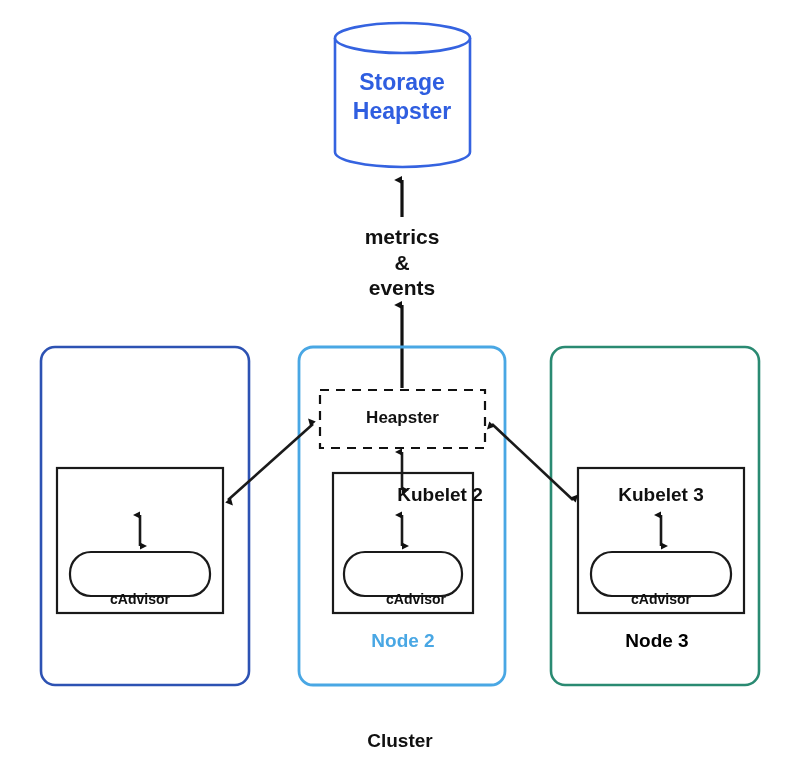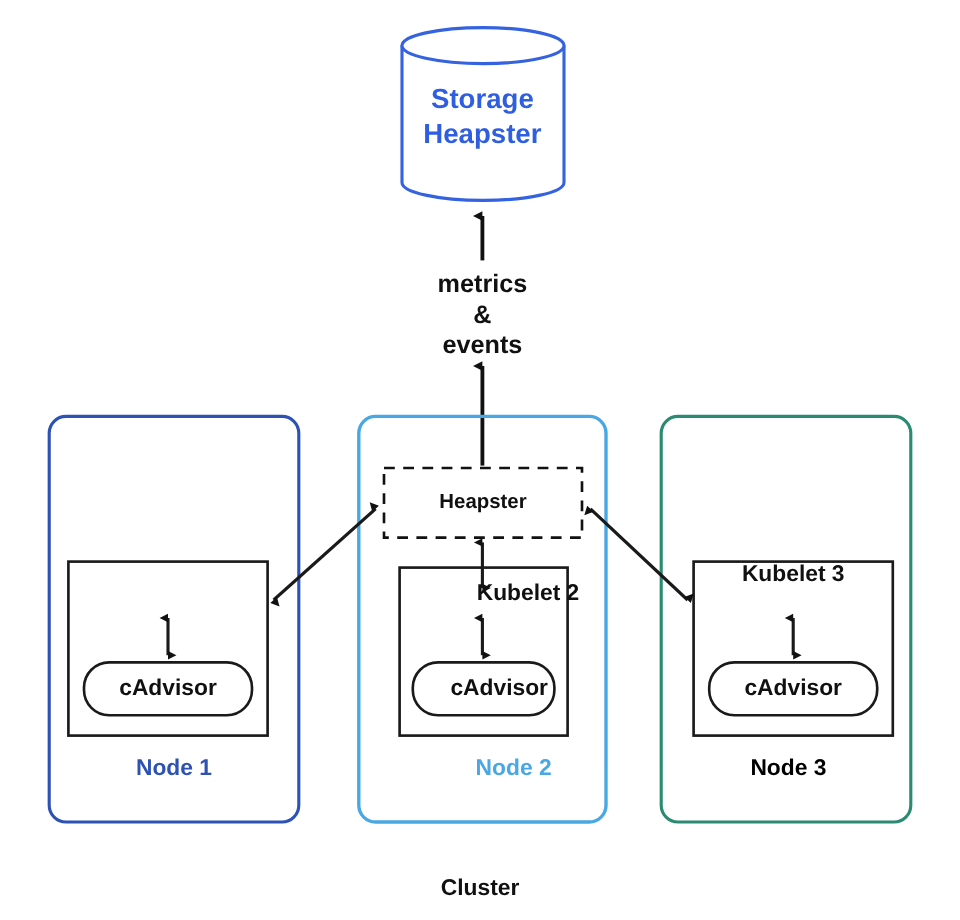--- a/index.html
+++ b/index.html
@@ -53,42 +53,43 @@
     font-size: 17px;
     width: 165px;
     left: 320px;
     top: 408px;
   }
   .kubelet-label {
     font-size: 19px;
     width: 166px;
   }
   .cadvisor-label {
-    font-size: 19px;
+    font-size: 14px;
     width: 140px;
+    margin-top: 28px;
   }
   .node-label {
     font-size: 19px;
     width: 210px;
   }
   .cluster-label {
     font-size: 19px;
     width: 200px;
     left: 300px;
     top: 719px;
     color: #101010;
     margin-top: 11px;
   }
   .node-1-label { color: #2d52b3; left: 40px;  top: 630px; }
-  .node-2-label { color: #49a7e4; left: 298px; top: 630px; padding-left: 25px; }
+  .node-2-label { color: #49a7e4; left: 298px; top: 630px; }
   .node-3-label { color: #000000; left: 552px; top: 630px; }
 
   .kubelet-1-label { left: 57px;  top: 484px; }
   .kubelet-2-label { left: 333px; top: 484px; margin-left: 24px; }
-  .kubelet-3-label { left: 578px; top: 468px; }
+  .kubelet-3-label { left: 578px; top: 484px; }
 
   .cadvisor-1-label { left: 70px;  top: 563px; }
   .cadvisor-2-label { left: 346px; top: 563px; }
   .cadvisor-3-label { left: 591px; top: 563px; }
 </style>
 </head>
 <body>
 
 <div id="canvas">
 
@@ -152,19 +153,18 @@
 
   <div class="lbl heapster-label">Heapster</div>
 
   <div class="lbl kubelet-label kubelet-2-label">Kubelet 2</div>
   <div class="lbl kubelet-label kubelet-3-label">Kubelet 3</div>
 
   <div class="lbl cadvisor-label cadvisor-1-label">cAdvisor</div>
   <div class="lbl cadvisor-label cadvisor-2-label">cAdvisor</div>
   <div class="lbl cadvisor-label cadvisor-3-label">cAdvisor</div>
 
-  <div class="lbl node-label node-1-label">Node 1</div>
   <div class="lbl node-label node-2-label">Node 2</div>
   <div class="lbl node-label node-3-label">Node 3</div>
 
   <div class="lbl cluster-label">Cluster</div>
 
 </div>
 
 </body></html>

